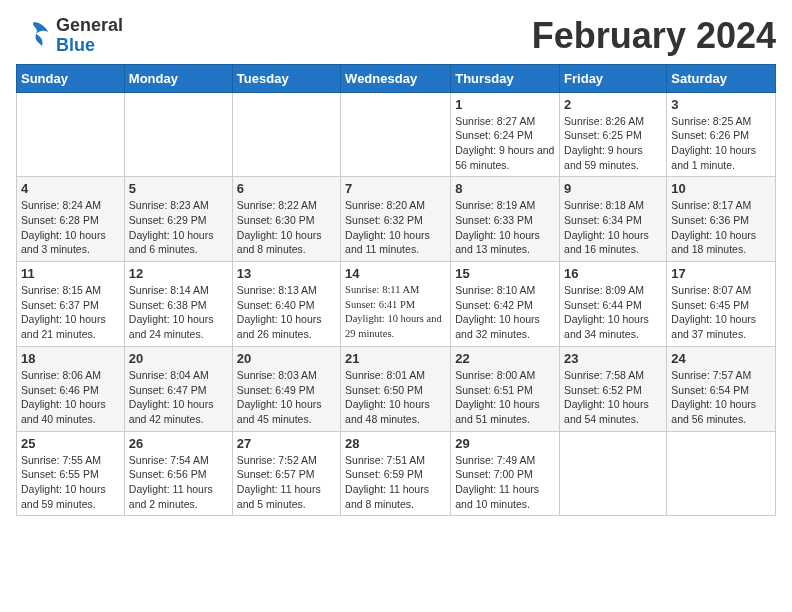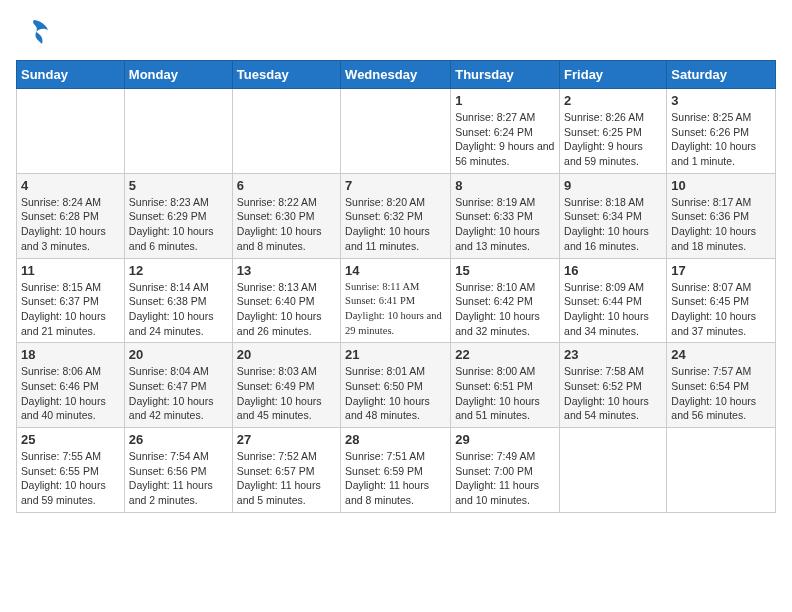--- a/index.html
+++ b/index.html
@@ -86,22 +86,27 @@
 <body>
 
 <div class="header">
   <div class="logo">
     <div style="position:relative; width:36px; height:36px;">
       <svg width="36" height="36" viewBox="0 0 36 36">
         <path d="M18 4 C22 4, 30 8, 32 14 C28 12, 24 12, 20 16 C24 10, 14 8, 18 4Z" fill="#2175c4"></path>
         <path d="M20 16 C24 18, 28 22, 26 28 C22 24, 18 22, 20 16Z" fill="#2175c4"></path>
       </svg>
     </div>
+    <div class="logo-text">
+      <span class="logo-general">General</span><br>
+      <span class="logo-blue">Blue</span>
+    </div>
   </div>
   <div class="title-block">
+    <div class="month-title">February 2024</div>
   </div>
 </div>
 
 <table>
   <thead>
     <tr id="header-row">
         <th>Sunday</th>
         <th>Monday</th>
         <th>Tuesday</th>
         <th>Wednesday</th>

